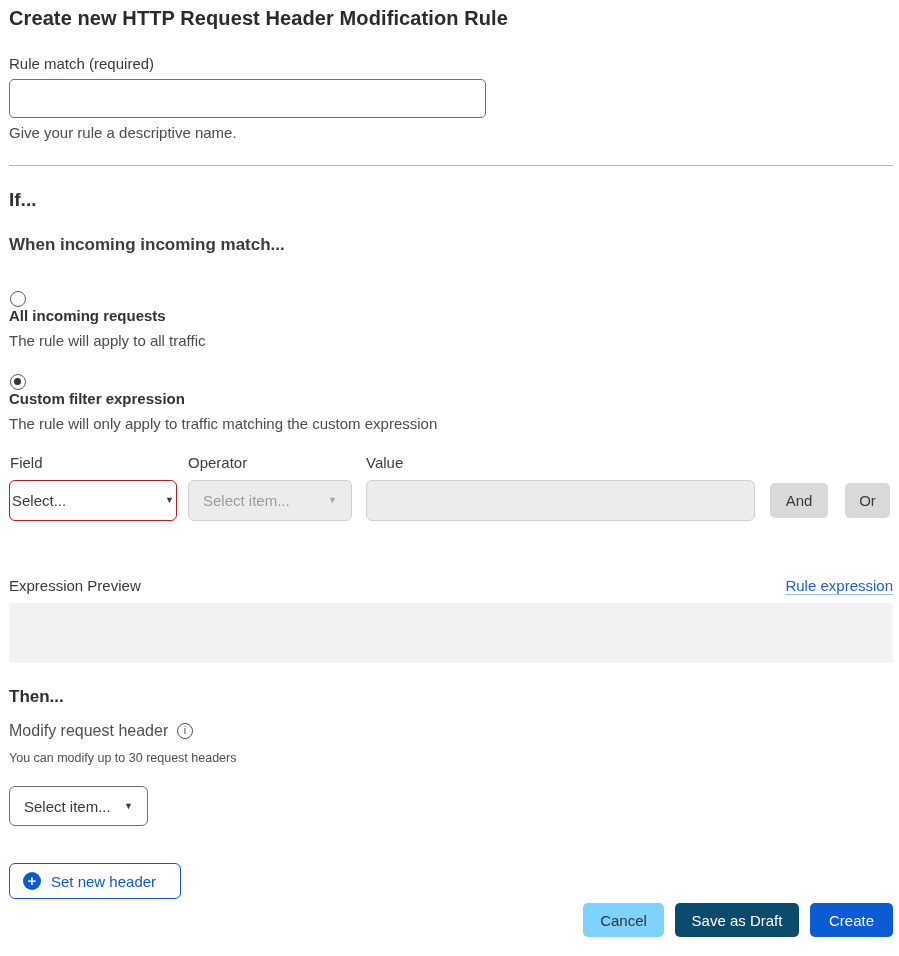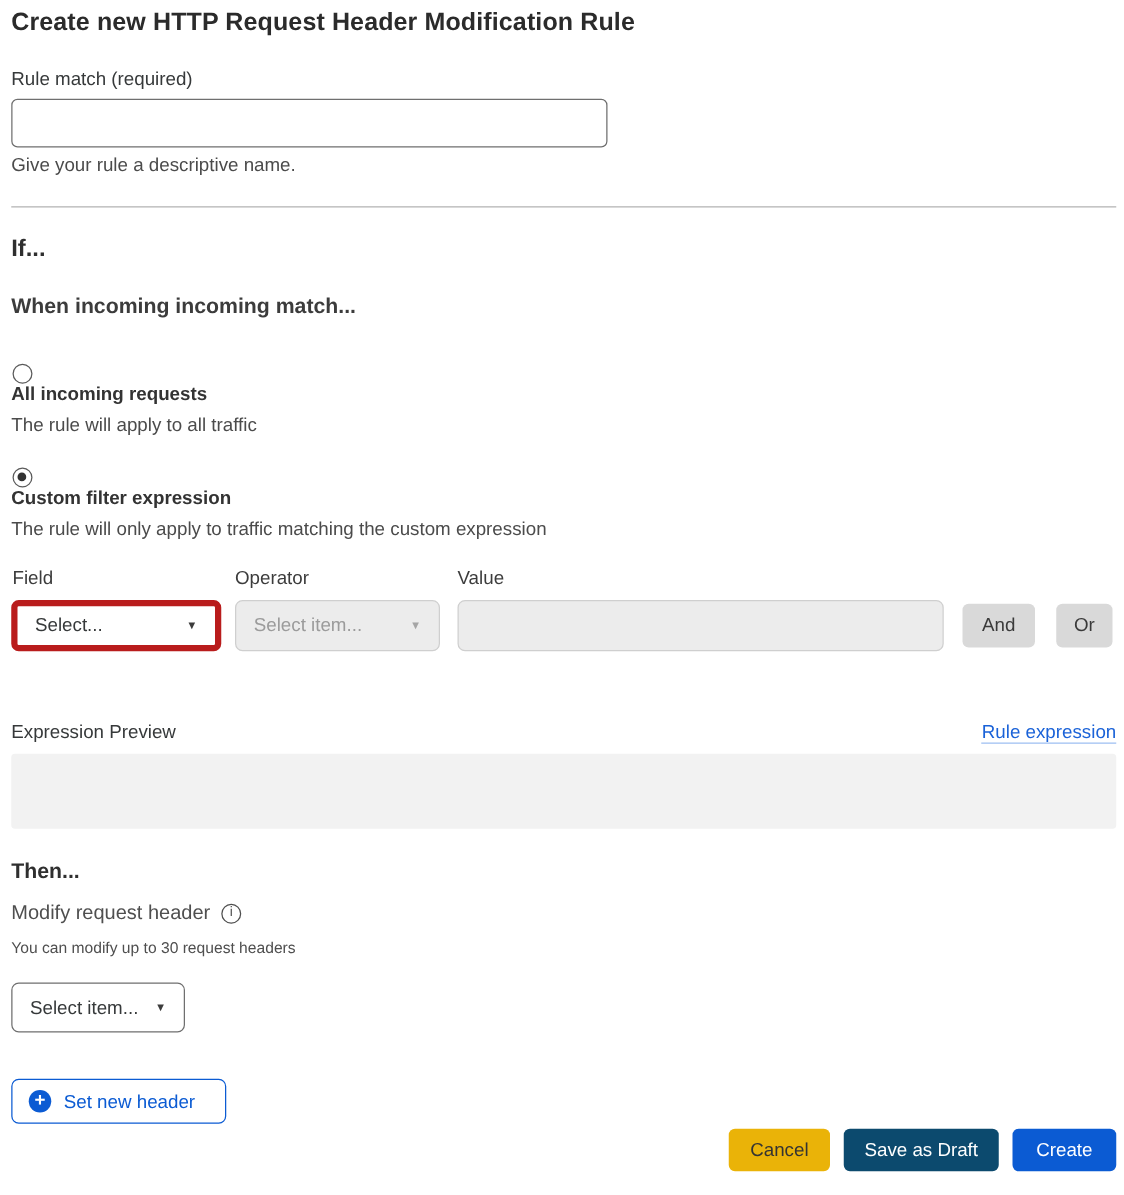--- a/index.html
+++ b/index.html
@@ -27,21 +27,21 @@
   .radio-texts { margin-left: 35px; width: 600px; }
   .radio-label { font-size: 15px; font-weight: 600; color: #333; line-height: 18px; display: block; }
   .radio-desc { font-size: 15px; color: #4b4b4b; line-height: 17px; display: block; margin-top: 7px; }
 
   .builder-label { font-size: 15px; color: #3c3c3c; position: absolute; top: 454px; }
   .lbl-field { left: 10px; }
   .lbl-operator { left: 188px; }
   .lbl-value { left: 366px; }
 
   .select-box { position: absolute; display: flex; align-items: center; justify-content: space-between; border-radius: 6px; font-size: 15px; cursor: pointer; }
-  .select-field { left: 9px; top: 480px; width: 168px; height: 41px; background: #fff; border: 5px solid #b91c1c; color: #36393a; padding: 0 14px; }
+  .select-field { left: 9px; top: 480px; width: 168px; height: 41px; background: #fff; border: 1px solid #b91c1c; color: #36393a; padding: 0 2px; }
   .select-operator { left: 188px; top: 480px; width: 164px; height: 41px; background: #ececec; border: 1px solid #cfcfcf; color: #9b9b9b; padding: 0 14px; cursor: default; }
   .caret { font-size: 9px; line-height: 1; }
   .caret-dark { color: #3c3c3c; }
   .caret-gray { color: #a5a5a5; }
   .value-input { position: absolute; left: 366px; top: 480px; width: 389px; height: 41px; background: #ececec; border: 1px solid #cfcfcf; border-radius: 6px; font-size: 15px; padding: 0 12px; color: #36393a; }
 
   .conj-btn { position: absolute; top: 483px; height: 35px; background: #d9d9d9; border: none; border-radius: 5px; font-size: 15px; color: #3a3a3a; font-family: inherit; cursor: pointer; }
   .btn-and { left: 770px; width: 58px; }
   .btn-or { left: 845px; width: 45px; }
 
@@ -53,21 +53,21 @@
   .action-label { position: absolute; left: 9px; top: 722px; font-size: 16px; color: #4f4f4f; }
   .info-icon { position: absolute; left: 177px; top: 723px; width: 16px; height: 16px; border: 1.3px solid #4f4f4f; border-radius: 50%; color: #4f4f4f; font-size: 11px; line-height: 13.5px; text-align: center; font-style: normal; cursor: pointer; }
   .action-hint { position: absolute; left: 9px; top: 751px; font-size: 12.5px; color: #4f4f4f; }
 
   .item-select { left: 9px; top: 786px; width: 139px; height: 40px; background: #fff; border: 1px solid #6f6f6f; color: #36393a; padding: 0 14px; }
 
   .set-header-btn { position: absolute; left: 9px; top: 863px; width: 172px; height: 36px; background: #fff; border: 1px solid #0b5bd3; border-radius: 6px; display: flex; align-items: center; gap: 10px; padding: 0 13px; font-size: 15px; color: #0b5bd3; font-family: inherit; cursor: pointer; }
   .plus-circle { width: 18px; height: 18px; border-radius: 50%; background: #0b5bd3; color: #fff; font-size: 15px; line-height: 17px; text-align: center; font-weight: 700; flex-shrink: 0; }
 
   .footer-btn { position: absolute; top: 903px; height: 34px; border: none; border-radius: 5px; font-size: 15px; font-family: inherit; cursor: pointer; }
-  .btn-cancel { left: 583px; width: 81px; background: #eab308; color: #333; }
+  .btn-cancel { left: 583px; width: 81px; background: #7dd3fc; color: #333; }
   .btn-save-draft { left: 675px; width: 124px; background: #0c4a6e; color: #fff; }
   .btn-deploy { left: 810px; width: 83px; background: #0b5bd3; color: #fff; }
 </style>
 </head>
 <body>
 
 <div class="page">
 
   <h1 class="page-title">Create new HTTP Request Header Modification Rule</h1>
 

